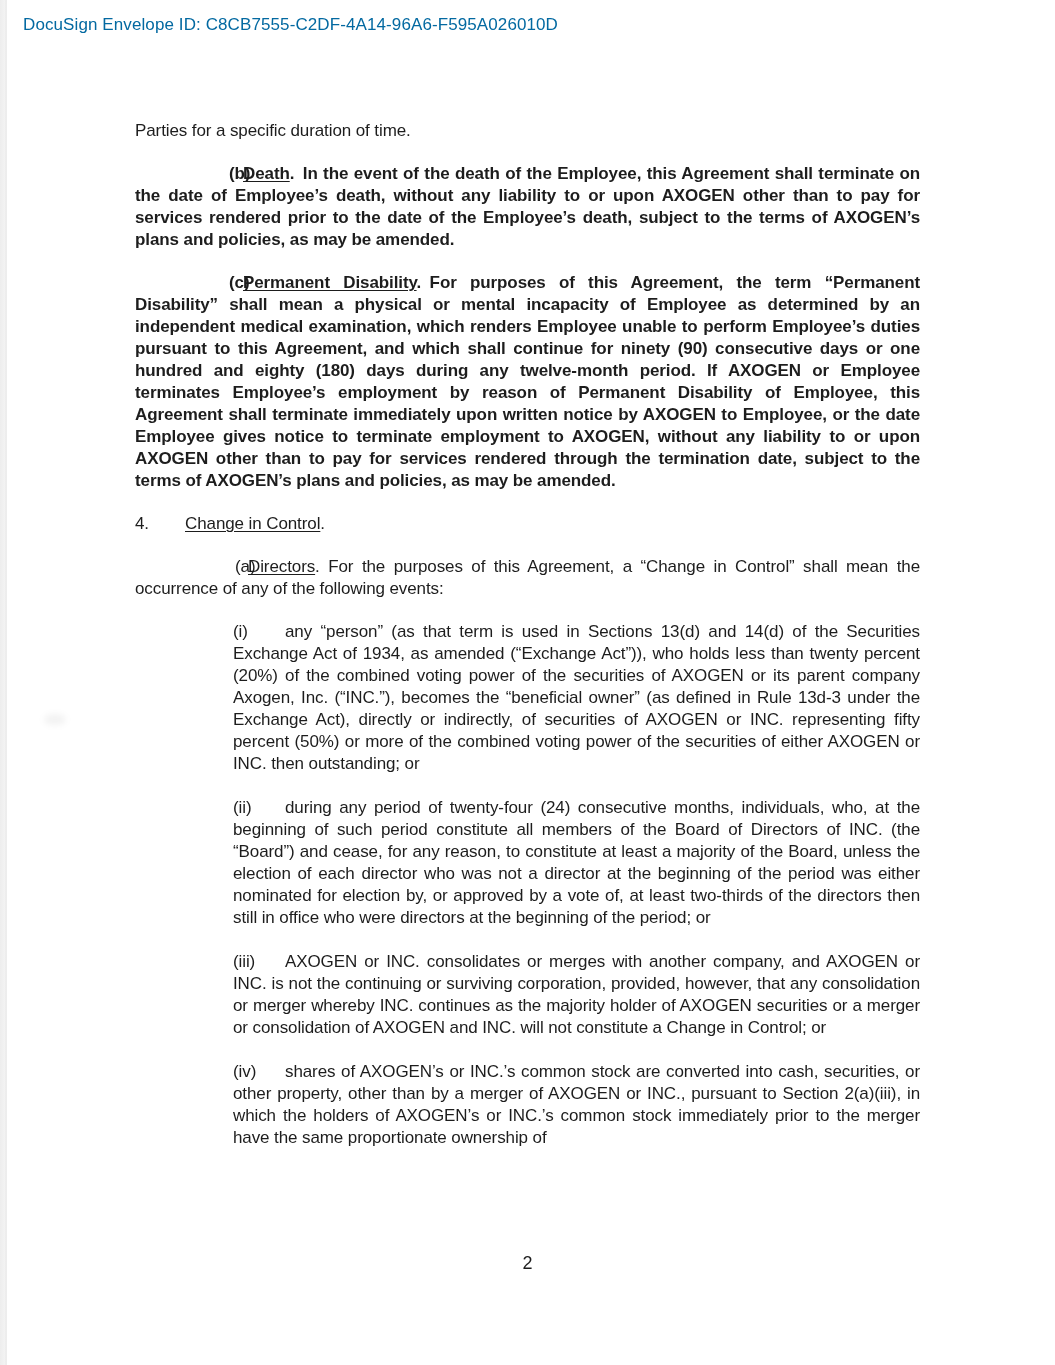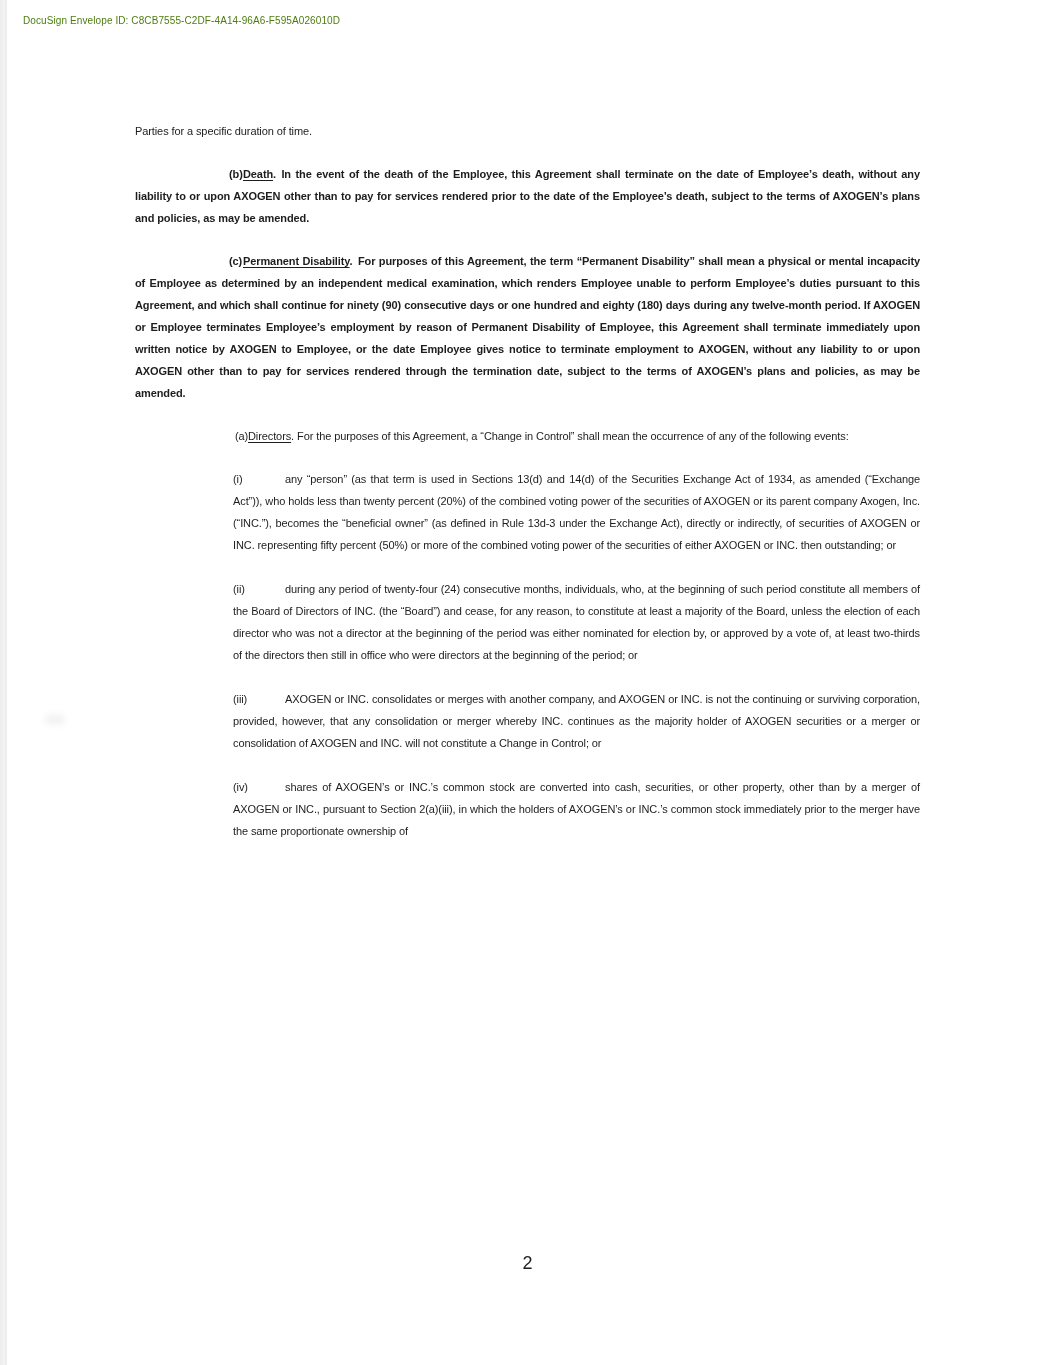--- a/index.html
+++ b/index.html
@@ -16,26 +16,26 @@
     width: 7px; height: 100%;
     background: linear-gradient(to right, #ededed 0%, #f3f3f3 70%, #e6e6e6 90%, #ffffff 100%);
   }
   .smudge {
     position: absolute; left: 44px; top: 714px;
     width: 22px; height: 11px; border-radius: 50%;
     background: rgba(0,0,0,0.05); filter: blur(3px);
   }
   .envelope-header {
     position: absolute; left: 23px; top: 15px;
-    font-size: 10px; letter-spacing: 0.1px; color: #4d7c0f;
+    font-size: 17px; letter-spacing: 0.1px; color: #0369a1;
   }
   .doc {
     position: absolute; left: 135px; top: 120px;
     width: 785px;
-    font-size: 11px; line-height: 22px;
+    font-size: 17px; line-height: 22px;
     letter-spacing: -0.1px;
   }
   .doc p { margin: 0 0 21px 0; }
   .just { text-align: justify; }
   .u { text-decoration: underline; text-underline-offset: 2px; text-decoration-thickness: 1.4px; }
   .mk { display: inline-block; }
   .ind47 { text-indent: 47px; font-weight: bold; }
   .ind50 { text-indent: 50px; }
   .mk-w61 { width: 61px; }
   .mk-w63 { width: 63px; }
@@ -59,20 +59,21 @@
 <div class="envelope-header">DocuSign Envelope ID: C8CB7555-C2DF-4A14-96A6-F595A026010D</div>
 
 <div class="doc">
 
   <p class="intro">Parties for a specific duration of time.</p>
 
   <p class="just ind47"><span class="mk mk-w61">(b)</span><span class="u">Death</span><span>. In the event of the death of the Employee, this Agreement shall terminate on the date of Employee’s death, without any liability to or upon AXOGEN other than to pay for services rendered prior to the date of the Employee’s death, subject to the terms of AXOGEN’s plans and policies, as may be amended.</span></p>
 
   <p class="just ind47"><span class="mk mk-w61">(c)</span><span class="u">Permanent Disability</span><span>. For purposes of this Agreement, the term “Permanent Disability” shall mean a physical or mental incapacity of Employee as determined by an independent medical examination, which renders Employee unable to perform Employee’s duties pursuant to this Agreement, and which shall continue for ninety (90) consecutive days or one hundred and eighty (180) days during any twelve-month period. If AXOGEN or Employee terminates Employee’s employment by reason of Permanent Disability of Employee, this Agreement shall terminate immediately upon written notice by AXOGEN to Employee, or the date Employee gives notice to terminate employment to AXOGEN, without any liability to or upon AXOGEN other than to pay for services rendered through the termination date, subject to the terms of AXOGEN’s plans and policies, as may be amended.</span></p>
 
+  <p class="sec-heading"><span class="mk mk-w50">4.</span><span class="u">Change in Control</span><span>.</span></p>
 
   <p class="just ind50"><span class="mk mk-w63">(a)</span><span class="u">Directors</span><span>. For the purposes of this Agreement, a “Change in Control” shall mean the occurrence of any of the following events:</span></p>
 
   <div class="items">
     <div class="item"><span class="imk">(i)</span><span>any “person” (as that term is used in Sections 13(d) and 14(d) of the Securities Exchange Act of 1934, as amended (“Exchange Act”)), who holds less than twenty percent (20%) of the combined voting power of the securities of AXOGEN or its parent company Axogen, Inc. (“INC.”), becomes the “beneficial owner” (as defined in Rule 13d-3 under the Exchange Act), directly or indirectly, of securities of AXOGEN or INC. representing fifty percent (50%) or more of the combined voting power of the securities of either AXOGEN or INC. then outstanding; or</span></div>
     <div class="item"><span class="imk">(ii)</span><span>during any period of twenty-four (24) consecutive months, individuals, who, at the beginning of such period constitute all members of the Board of Directors of INC. (the “Board”) and cease, for any reason, to constitute at least a majority of the Board, unless the election of each director who was not a director at the beginning of the period was either nominated for election by, or approved by a vote of, at least two-thirds of the directors then still in office who were directors at the beginning of the period; or</span></div>
     <div class="item"><span class="imk">(iii)</span><span>AXOGEN or INC. consolidates or merges with another company, and AXOGEN or INC. is not the continuing or surviving corporation, provided, however, that any consolidation or merger whereby INC. continues as the majority holder of AXOGEN securities or a merger or consolidation of AXOGEN and INC. will not constitute a Change in Control; or</span></div>
     <div class="item"><span class="imk">(iv)</span><span>shares of AXOGEN’s or INC.’s common stock are converted into cash, securities, or other property, other than by a merger of AXOGEN or INC., pursuant to Section 2(a)(iii), in which the holders of AXOGEN’s or INC.’s common stock immediately prior to the merger have the same proportionate ownership of</span></div>
   </div>
 

